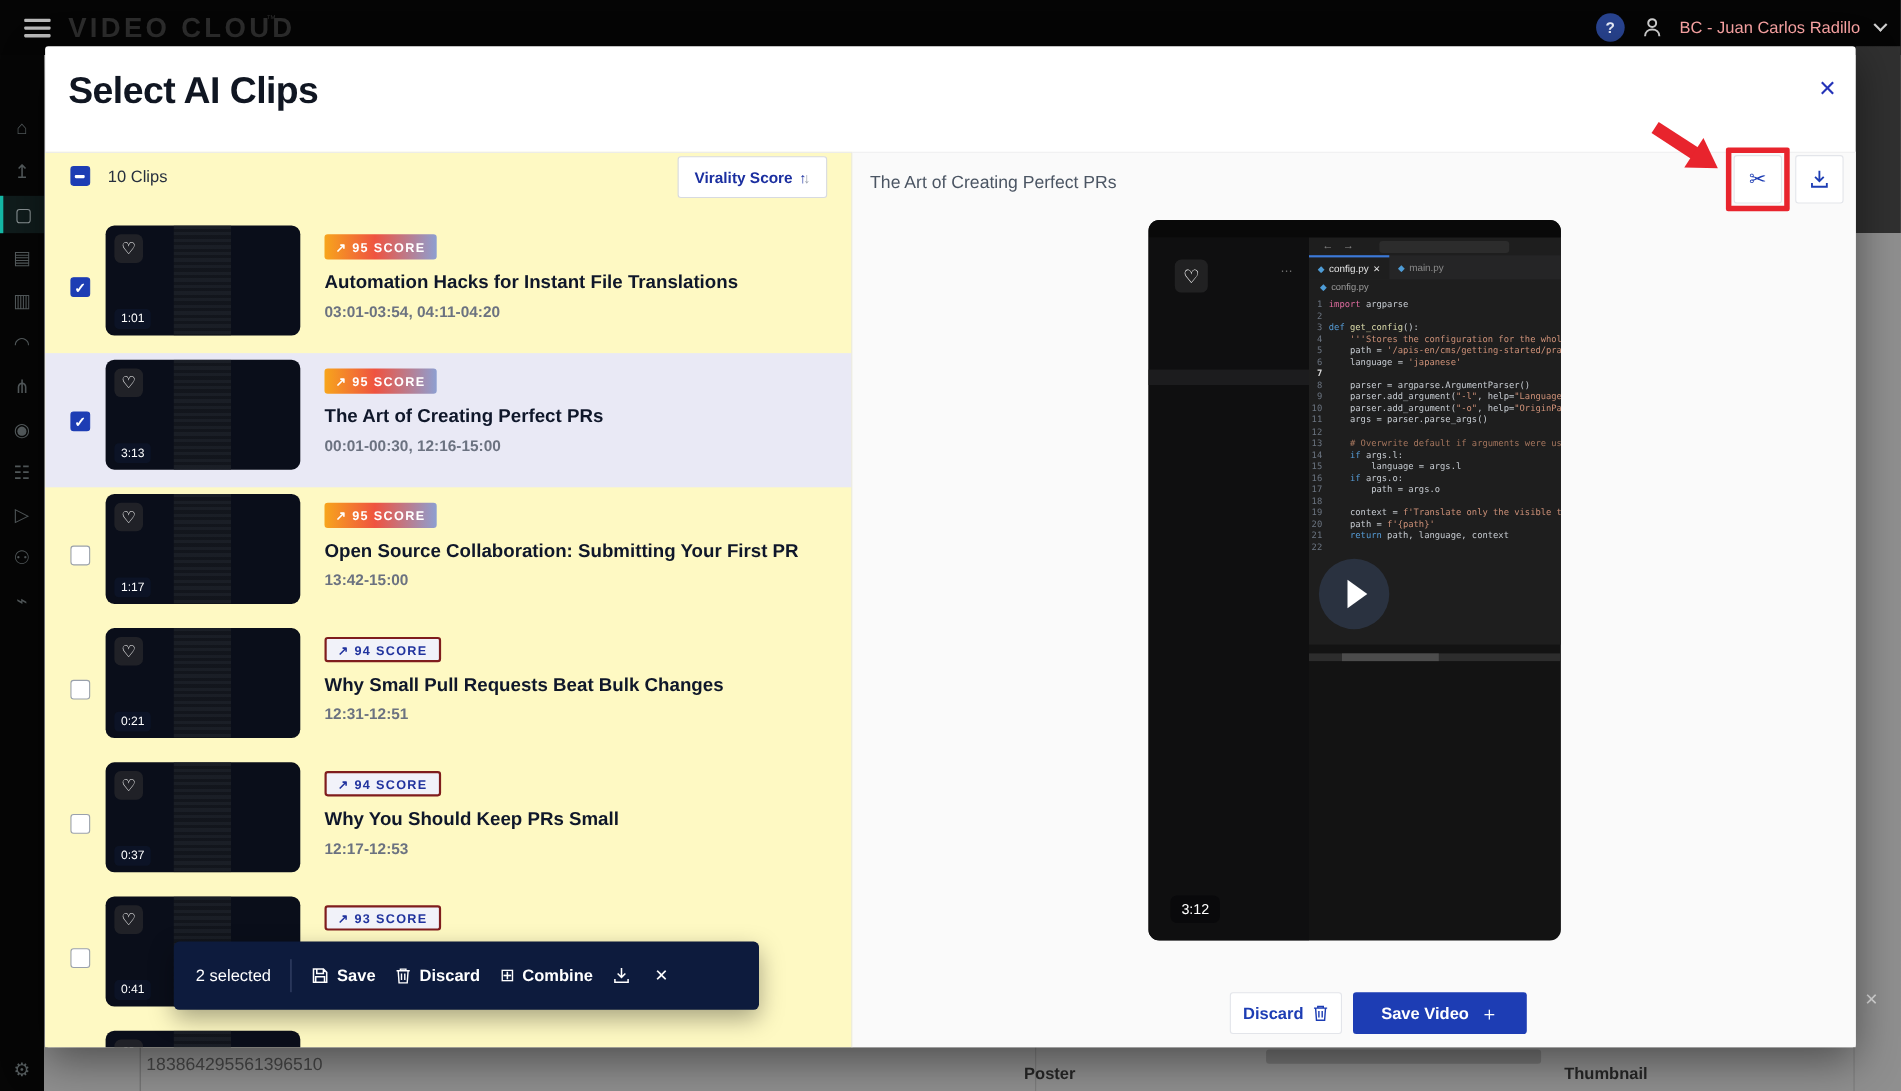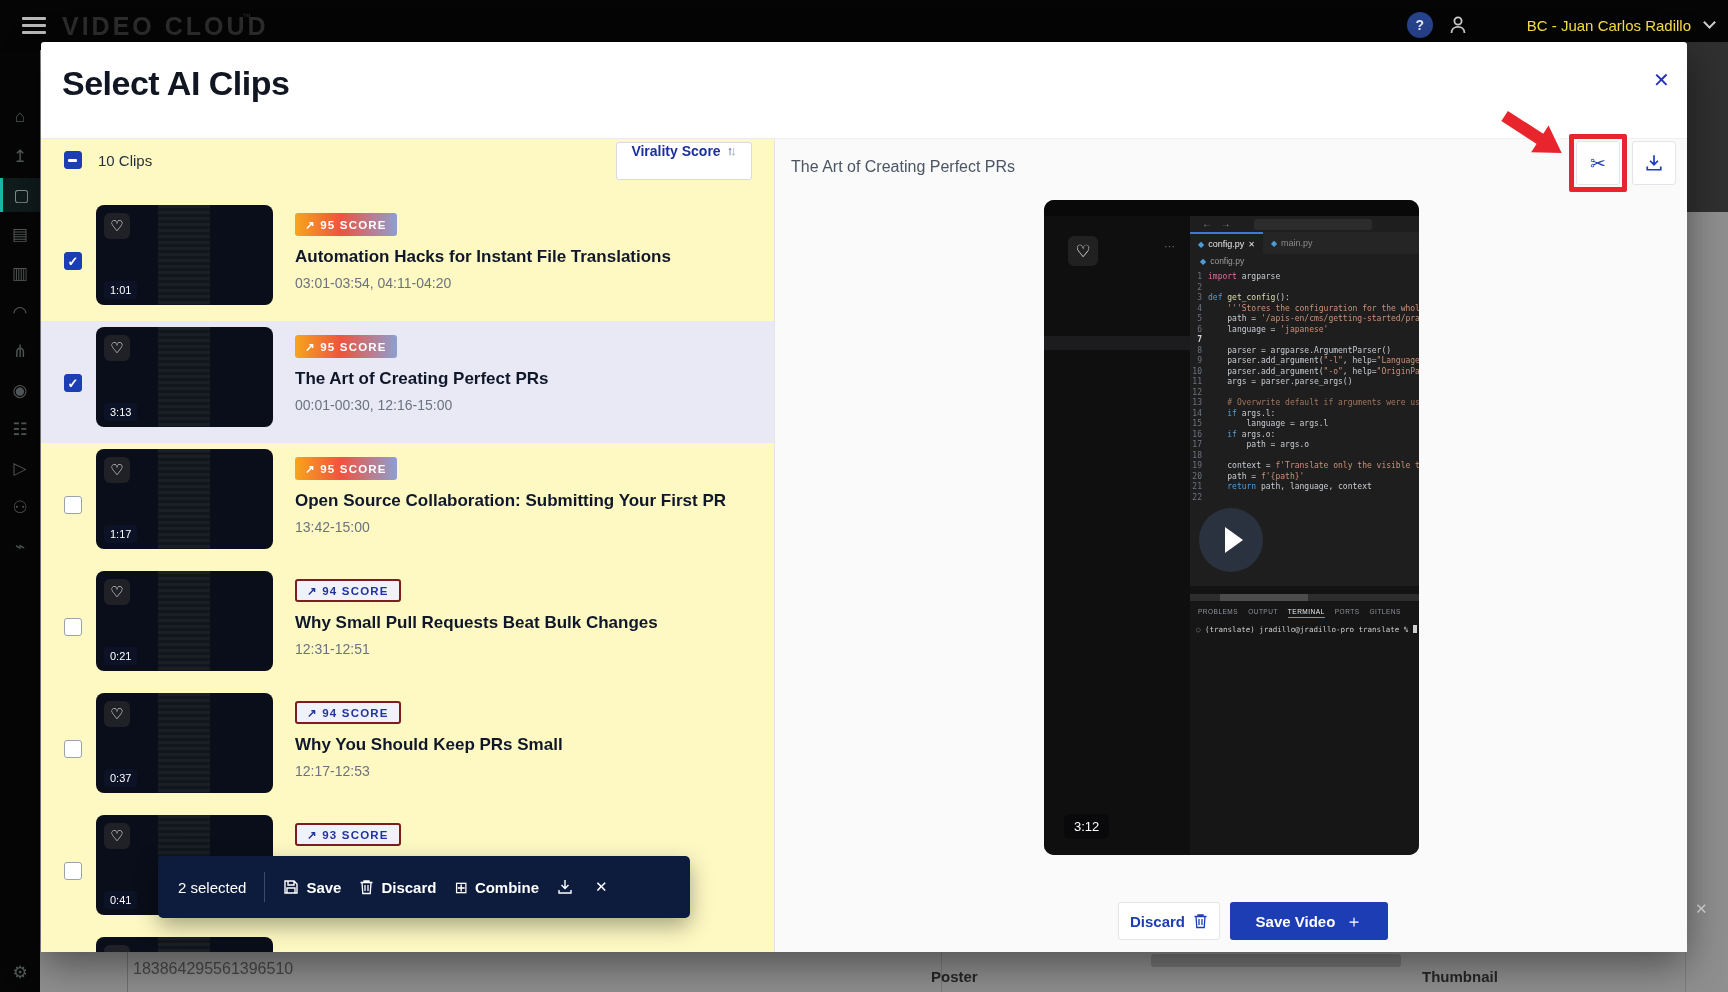--- a/index.html
+++ b/index.html
@@ -9,21 +9,21 @@
 
   
   .topbar { position:absolute; left:0; top:0; width:1728px; height:50px; background:#050505; z-index:1; }
   .hamburger { position:absolute; left:22px; top:17px; width:24px; height:17px; cursor:pointer; }
   .hamburger i { display:block; height:2.5px; background:#b9b9b9; margin-bottom:4.5px; border-radius:1px; }
   .logo { position:absolute; left:62px; top:12px; font-size:25px; font-weight:700; letter-spacing:3px; color:#2c2c2c; }
   .logo-tm { position:absolute; left:242px; top:12px; font-size:9px; color:#2c2c2c; }
   .topbar-right { position:absolute; right:14px; top:0; height:50px; display:flex; align-items:center; gap:14px; }
   .help-badge { width:26px; height:26px; border-radius:50%; background:#28438f; color:#e8ecf7; font-size:14px;
     font-weight:700; display:flex; align-items:center; justify-content:center; }
-  .user-name { color:#fde047; font-size:15px;margin-left:44px; }
+  .user-name { color:#fca5a5; font-size:15px; }
   .chev { width:9px; height:9px; border-right:2px solid #cfcfcf; border-bottom:2px solid #cfcfcf;
     transform:rotate(45deg); margin-top:-5px; }
 
   
   .sidebar { position:absolute; left:0; top:50px; width:40px; height:942px; background:#060606; z-index:1; }
   .side-ic { position:absolute; left:0; width:40px; height:34px; display:flex; align-items:center; justify-content:center;
     color:#555c5e; font-size:17px; }
   .side-ic.active { border-left:3px solid #15b8a6; background:#101c1c; color:#8b9496; }
 
   
@@ -45,21 +45,21 @@
   .modal-title { position:absolute; left:21px; top:22px; font-size:34px; font-weight:700; letter-spacing:-.5px; color:#101622; }
   .modal-close { position:absolute; left:1612px; top:26px; font-size:20px; color:#2433b8; cursor:pointer; }
 
   
   .list-panel { position:absolute; left:0; top:96px; width:734px; height:814px; background:#fef9c3;
     border-top:1px solid #ececee; border-right:1px solid #e3e4e8; overflow:hidden; }
   .list-header { position:absolute; left:0; top:0; width:734px; height:52px; }
   .count-label { position:absolute; left:57px; top:13px; font-size:15px; color:#27303f; }
   .sort-btn { position:absolute; left:575px; top:3px; width:136px; height:38px; background:#fff;
     border:1px solid #d7dae0; border-radius:3px; font-size:14px; font-weight:700; color:#1b2fa0;
-    display:flex; justify-content:center; gap:6px; cursor:pointer; }
+    display:flex; align-items:center; justify-content:center; gap:6px; cursor:pointer; }
   .sort-arrows { font-size:13px; font-weight:400; }
   .sort-arrows .up { color:#1b2fa0; }
   .sort-arrows .dn { color:#9aa1ad; margin-left:-3px; }
 
   
   .cb { position:absolute; width:18px; height:18px; border-radius:3px; border:1.5px solid #9aa1ac; background:#fff; cursor:pointer; }
   .cb.checked, .cb.indet { background:#1d3db4; border-color:#1d3db4; }
   .cb.checked::after { content:"✓"; position:absolute; left:2.5px; top:.5px; color:#fff; font-size:13px; font-weight:700; }
   .cb.indet::after { content:""; position:absolute; left:3px; top:7px; width:9px; height:2.5px; background:#fff; border-radius:1px; }
   .list-header .cb { left:23px; top:12px; }
@@ -74,21 +74,21 @@
   .thumb-heart { position:absolute; left:8px; top:8px; width:26px; height:26px; border-radius:6px;
     background:rgba(40,40,44,.75); color:#fff; font-size:15px; display:flex; align-items:center; justify-content:center; cursor:pointer; }
   .thumb-dur { position:absolute; left:8px; bottom:6px; background:rgba(13,20,40,.88); color:#fff; font-size:11px;
     padding:3px 6px; border-radius:4px; }
   .clip-content { position:absolute; left:254px; top:0; width:470px; }
   .score-badge { position:absolute; left:0; top:14px; height:23px; display:inline-flex; align-items:center; gap:6px;
     padding:0 10px; border-radius:3px; font-size:11.5px; font-weight:700; letter-spacing:1.2px; white-space:nowrap; }
   .score-badge.grad { background:linear-gradient(90deg,#f7a51c,#ef5340 45%,#8d9fd1); color:#fff; }
   .score-badge.flat { background:#f1f2f9; border:2px solid #7f1d1d; color:#21339e; }
   .clip-title { position:absolute; left:0; top:48px; font-size:17px; font-weight:700; color:#0f172a; white-space:nowrap; }
-  .clip-times { position:absolute; left:0; top:76px; font-size:14px; color:#6b7280; }
+  .clip-times { position:absolute; left:0; top:76px; font-size:14px; color:#6b7280;font-weight:bold; }
 
   
   .sel-toolbar { position:absolute; left:117px; top:814px; width:532px; height:62px; background:#0d1b3d; border-radius:5px;
     box-shadow:0 8px 22px rgba(0,0,0,.35); display:flex; align-items:center; padding:0 20px; gap:18px; color:#fff; z-index:5; }
   .sel-count { font-size:15px; }
   .sel-div { width:1px; height:30px; background:#3c4a6e; }
   .tb-item { display:flex; align-items:center; gap:7px; font-size:15px; font-weight:700; cursor:pointer; white-space:nowrap; }
   .tb-ic { font-size:16px; font-weight:400; display:flex; }
   .tb-x { font-size:15px; margin-left:4px; cursor:pointer; }
 
@@ -398,32 +398,20 @@
             <div class="cl"><span class="ln">18</span></div>
             <div class="cl"><span class="ln">19</span><span class="sg-p">    context = </span><span class="sg-s">f'Translate only the visible te</span></div>
             <div class="cl"><span class="ln">20</span><span class="sg-p">    path = </span><span class="sg-s">f'{path}'</span></div>
             <div class="cl"><span class="ln">21</span><span class="sg-b">    return </span><span class="sg-p">path, language, context</span></div>
             <div class="cl"><span class="ln">22</span></div>
           </div>
       </div>
       <div class="pl-scrub">
           <i></i>
         </div>
-      <div class="pl-term">
-        <div class="term-tabs" id="term-tabs">
-            <span class="term-tab">PROBLEMS</span>
-            <span class="term-tab">OUTPUT</span>
-            <span class="term-tab active">TERMINAL</span>
-            <span class="term-tab">PORTS</span>
-            <span class="term-tab">GITLENS</span>
-          </div>
-        <div class="term-line">
-          <span class="o">○ </span><span>(translate) jradillo@jradillo-pro translate %</span> <span class="cur"></span>
-        </div>
-      </div>
       <span class="pl-heart">♡</span>
       <div class="pl-play"></div>
       <span class="pl-dur">3:12</span>
     </div>
 
     <button class="btn-discard">
       <span>Discard</span>
       <svg width="15" height="16" viewBox="0 0 15 16">
         <path d="M1.5 3.5h12 M5 3.5V2h5v1.5 M3 3.5l.8 11h7.4l.8-11 M6 6v6 M9 6v6" fill="none" stroke="#1d3db4" stroke-width="1.3"></path>
       </svg>

